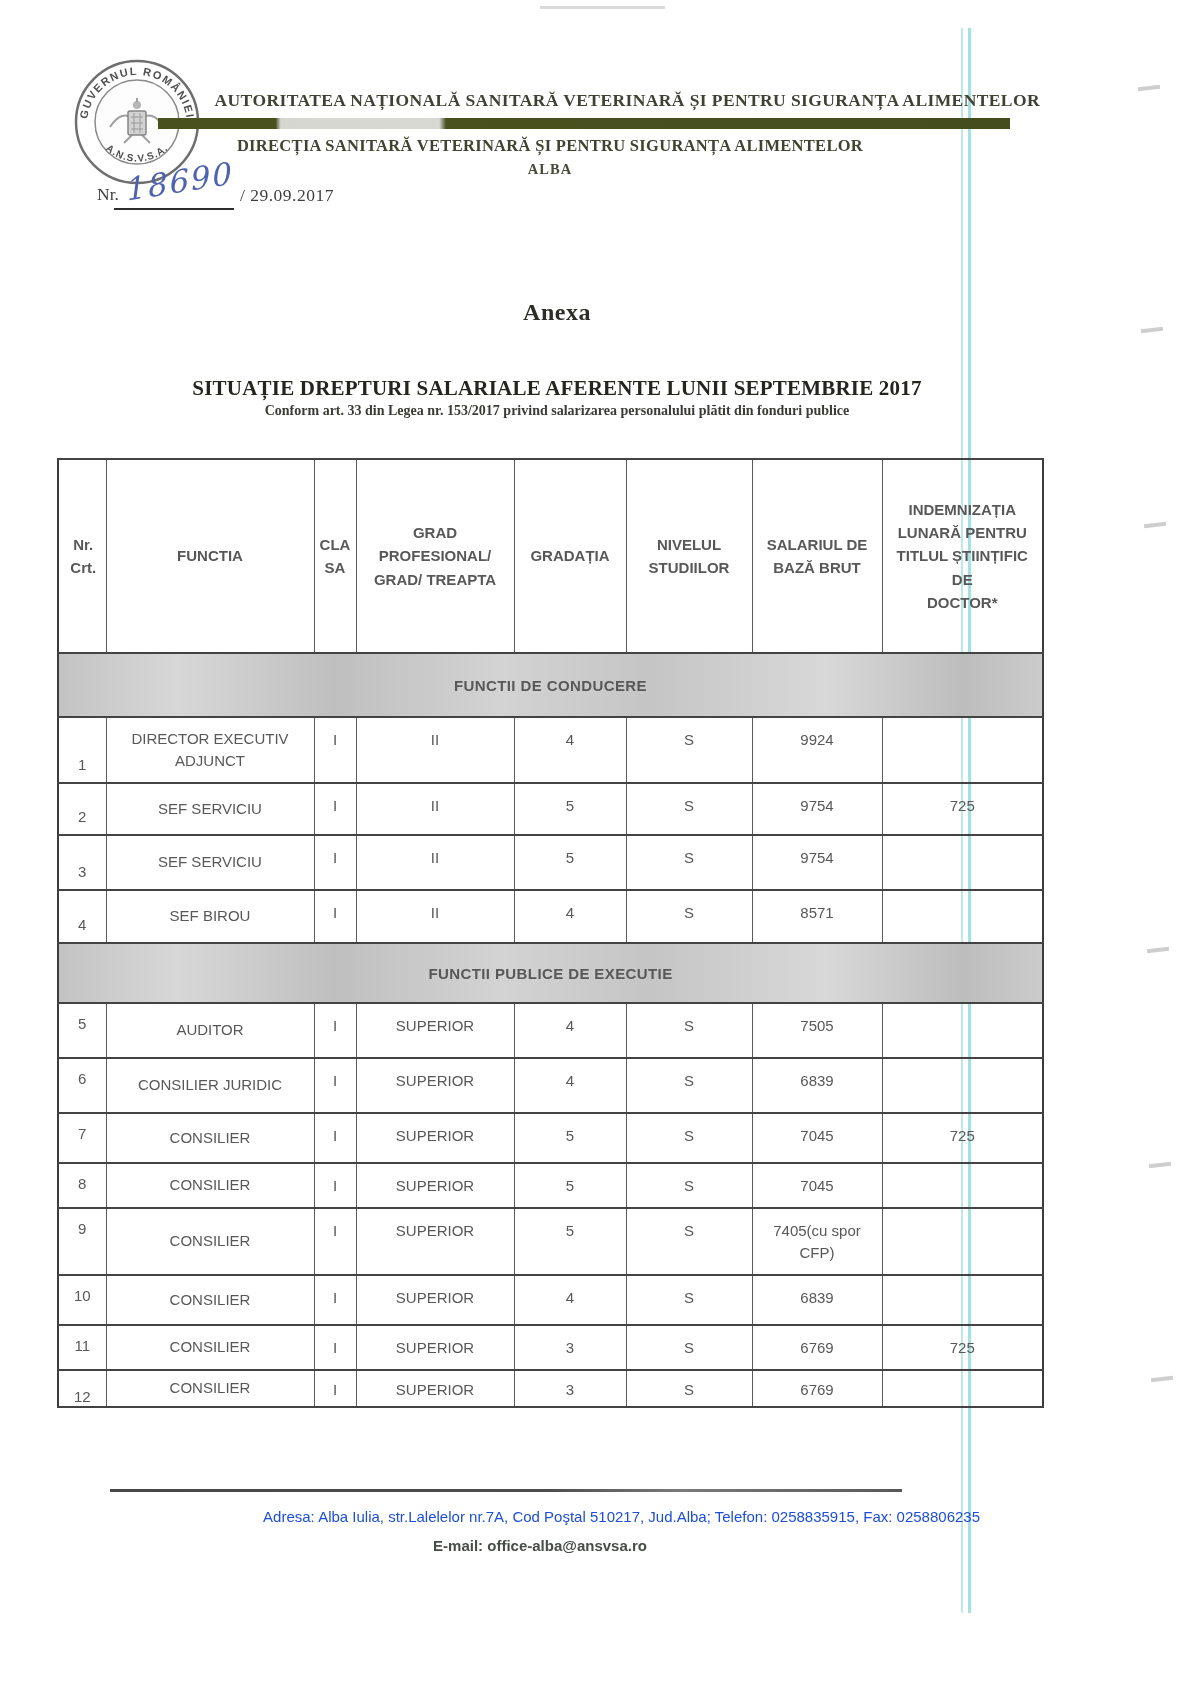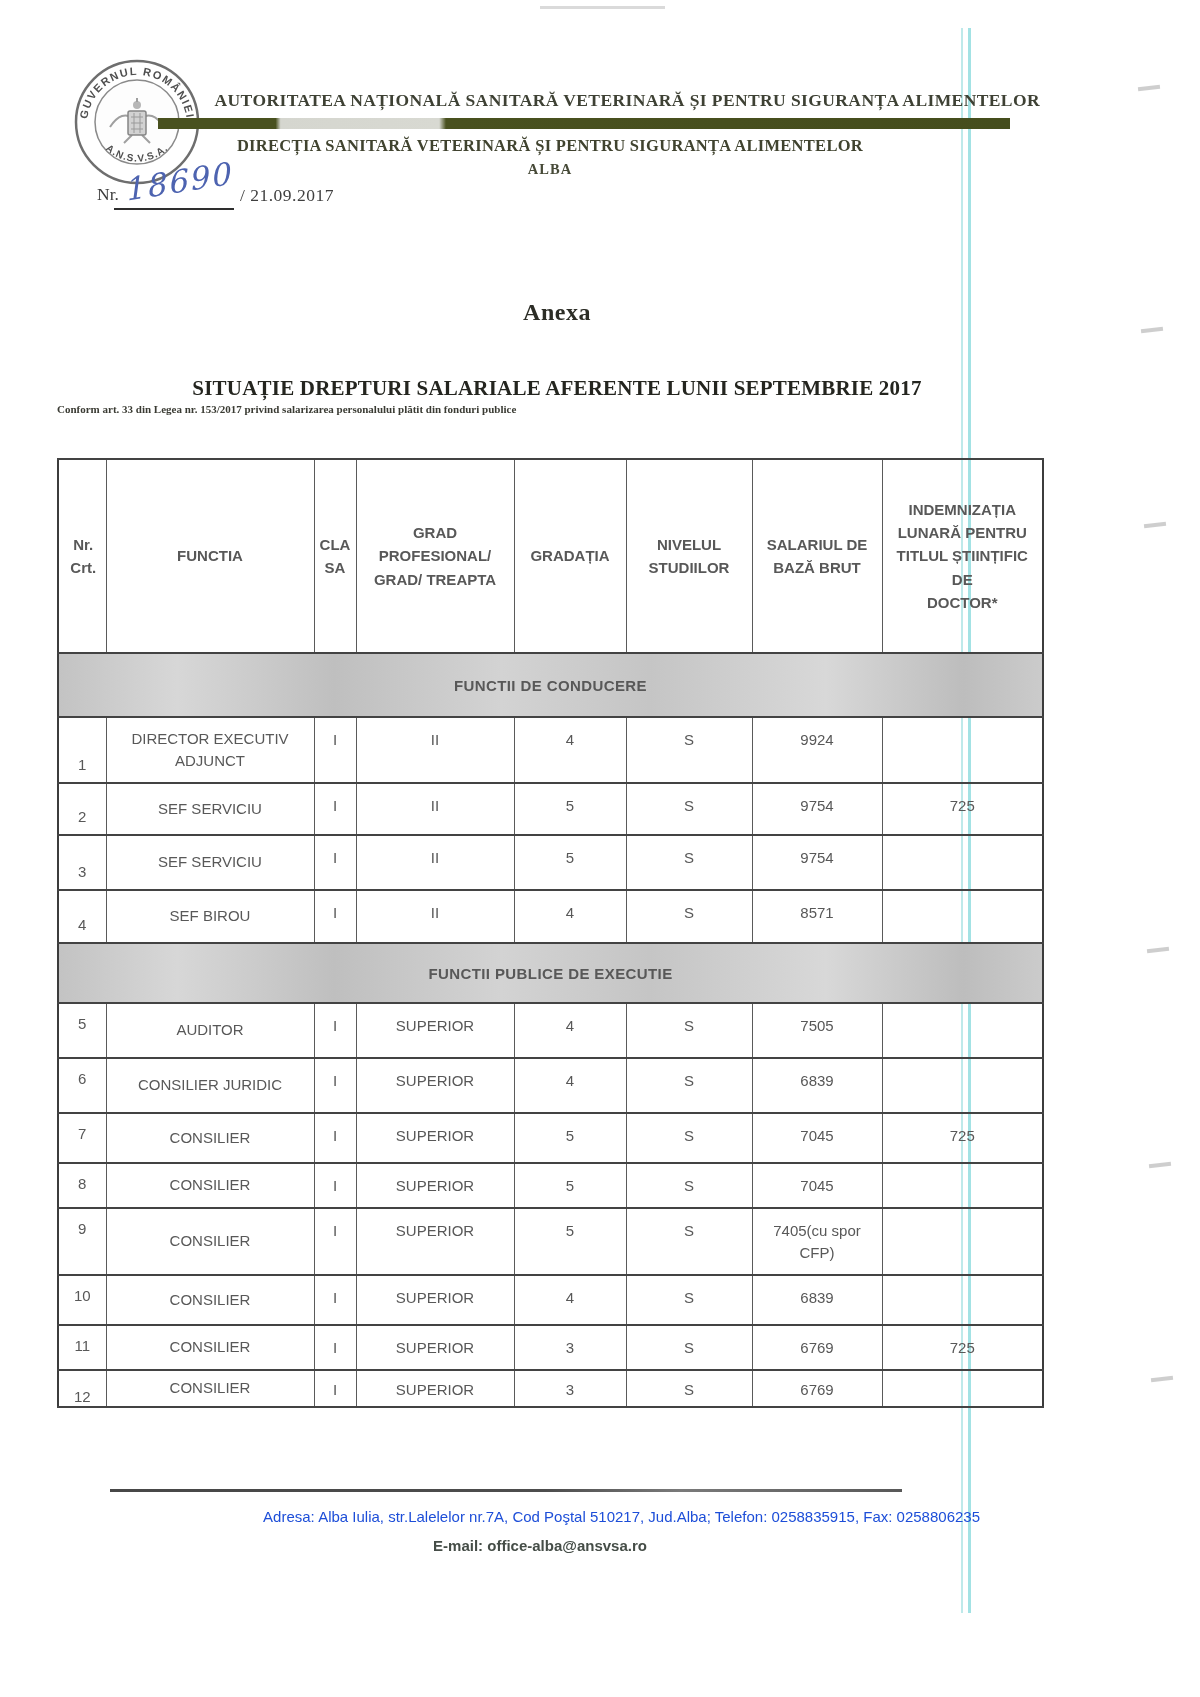--- a/index.html
+++ b/index.html
@@ -44,22 +44,22 @@
     letter-spacing:2px;
   }
   .nr-underline{left:114px;top:208px;width:120px;height:2px;background:#2e2e2e;}
   .nr-date{left:240px;top:185px;font-size:17.5px;color:#3f3f3f;letter-spacing:.5px;}
 
   
   .annex-label{left:57px;top:299px;width:1000px;text-align:center;
     font-weight:bold;font-size:24px;color:#2c2d26;letter-spacing:.5px;}
   .doc-title{left:57px;top:376px;width:1000px;text-align:center;
     font-weight:bold;font-size:21px;color:#24251f;letter-spacing:.2px;}
-  .doc-subtitle{left:57px;top:403px;width:1000px;text-align:left;
-    font-weight:bold;font-size:11px;color:#3a3b33;}
+  .doc-subtitle{left:57px;top:403px;width:1000px;text-align:center;
+    font-weight:bold;font-size:14px;color:#3a3b33;}
 
   
   table.salary{
     position:absolute;left:57px;top:458px;width:985px;
     border-collapse:collapse;table-layout:fixed;
   }
   table.salary td{
     border:1.5px solid #5a5a5a;
     font-size:15px;color:#585858;
     text-align:center;overflow:hidden;
@@ -142,21 +142,21 @@
   </div>
 
   <div class="abs serif authority-line">AUTORITATEA NAȚIONALĂ SANITARĂ VETERINARĂ ȘI PENTRU SIGURANȚA ALIMENTELOR</div>
   <div class="abs green-bar"></div>
   <div class="abs serif direction-line">DIRECȚIA SANITARĂ VETERINARĂ ȘI PENTRU SIGURANȚA ALIMENTELOR</div>
   <div class="abs serif county-line">ALBA</div>
 
   <div class="abs serif nr-label">Nr.</div>
   <div class="abs nr-handwritten">18690</div>
   <div class="abs nr-underline"></div>
-  <div class="abs serif nr-date">/ 21.09.2017</div>
+  <div class="abs serif nr-date">/ 29.09.2017</div>
 
   <div class="abs serif annex-label">Anexa</div>
   <div class="abs serif doc-title">SITUAȚIE DREPTURI SALARIALE AFERENTE LUNII SEPTEMBRIE 2017</div>
   <div class="abs serif doc-subtitle">Conform art. 33 din Legea nr. 153/2017 privind salarizarea personalului plătit din fonduri publice</div>
 
   <table class="salary">
     <colgroup>
       <col style="width:48px">
         <col style="width:208px">
         <col style="width:42px">

